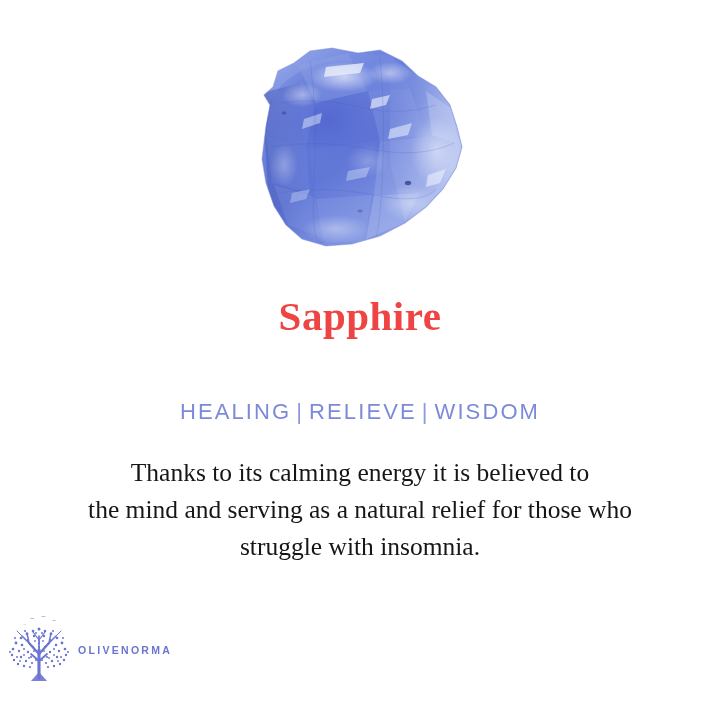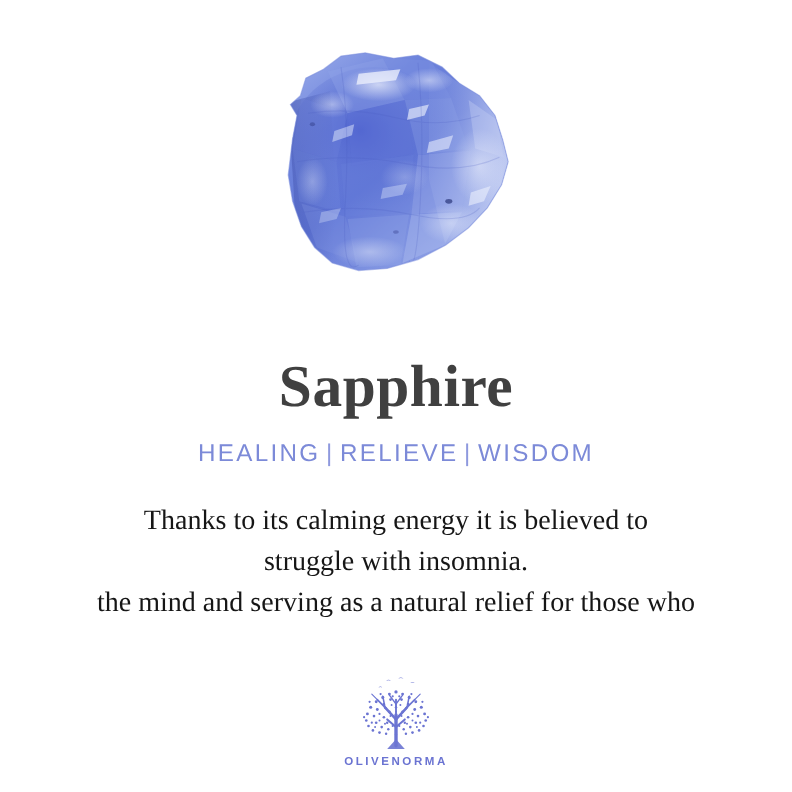--- a/index.html
+++ b/index.html
@@ -39,26 +39,25 @@
   }
 
   
   .title {
     position: absolute;
     left: 0;
     top: 296px;
     width: 720px;
     text-align: center;
     font-family: "Liberation Serif", serif;
-    font-size: 54px;
+    font-size: 41px;
     font-weight: 700;
     line-height: 1;
-    color: #404040;
+    color: #ef4444;
     letter-spacing: 0.5px;
-    margin-top: 28px;
   }
 
   
   .subtitle {
     position: absolute;
     left: 0;
     top: 401px;
     width: 720px;
     text-align: center;
     font-family: "Liberation Sans", sans-serif;
@@ -87,21 +86,20 @@
     color: #161616;
   }
 
   
   .logo-block {
     position: absolute;
     left: 0;
     top: 614px;
     width: 720px;
     display: flex;
-    flex-direction: column;
     align-items: center;
   }
   .logo-mark {
     display: block;
   }
   .logo-wordmark {
     margin-top: 3px;
     font-family: "Liberation Sans", sans-serif;
     font-size: 10.5px;
     font-weight: 700;
@@ -219,22 +217,22 @@
   </div>
 
   <div class="title">Sapphire</div>
 
   <div class="subtitle">
     <span>HEALING</span><span class="sep">|</span><span>RELIEVE</span><span class="sep">|</span><span>WISDOM</span>
   </div>
 
   <div class="body-copy">
     <div>Thanks to its calming energy it is believed to</div>
+    <div>the mind and serving as a natural relief for those who</div>
     <div>struggle with insomnia.</div>
-    <div>the mind and serving as a natural relief for those who</div>
   </div>
 
   <div class="logo-block">
     <svg class="logo-mark" width="78" height="70" viewBox="0 0 78 70" aria-label="Olivenorma tree logo">
       <g fill="#6b74d2">
 
         <path d="M 30,5 q 2.2,-2 4.4,0 q -2.2,-1 -4.4,0 Z"></path>
         <path d="M 41,3 q 2.4,-2.2 4.8,0 q -2.4,-1.1 -4.8,0 Z"></path>
         <path d="M 52,7 q 2,-1.8 4,0 q -2,-0.9 -4,0 Z"></path>
         <path d="M 23,11 q 1.8,-1.6 3.6,0 q -1.8,-0.8 -3.6,0 Z"></path>

